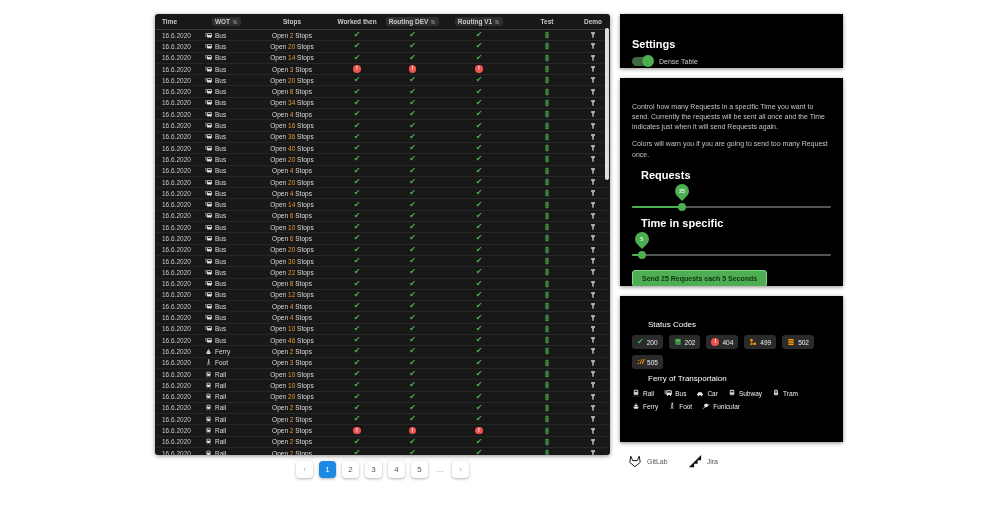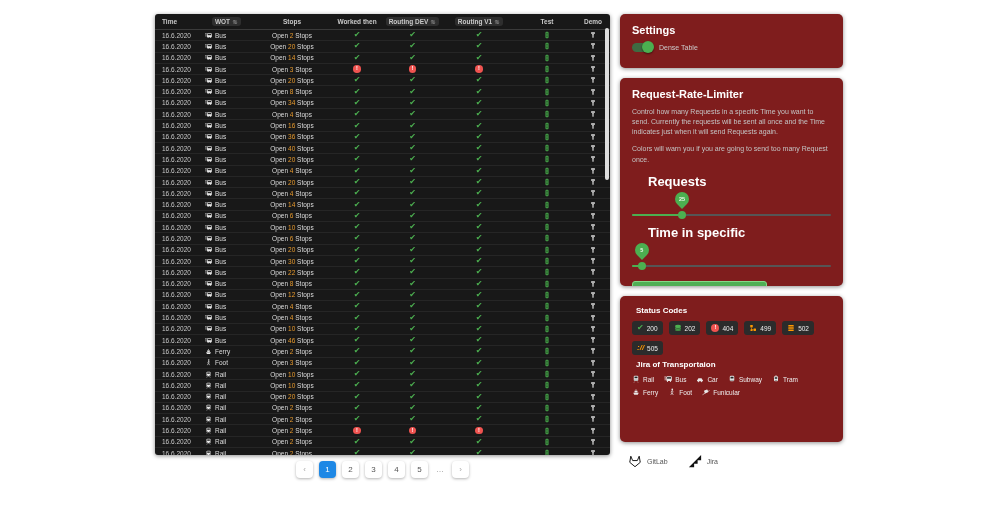--- a/index.html
+++ b/index.html
@@ -51,52 +51,52 @@
     box-shadow:0 1px 3px rgba(0,0,0,.3); display:flex; align-items:center; justify-content:center;
     font-size:8px; color:#555; cursor:pointer; font-family:inherit; padding:0 4px;
   }
   .page-btn.current { background:#1e88e5; color:#fff; }
   .page-btn.nav { color:#a9a9a9; }
   .page-ellipsis { color:#888; font-size:8px; width:12px; text-align:center; }
 
   
   .side { position:absolute; left:620px; top:14px; width:223px; }
   .panel {
-    background:#7f1d1d; border-radius:5px; box-shadow:0 1px 4px rgba(0,0,0,.45);
-    padding:10px 12px; margin-bottom:10px; color:#dddddd; overflow:hidden;
+    background:#000000; border-radius:0; box-shadow:0 1px 4px rgba(0,0,0,.45);
+    padding:24px 12px; margin-bottom:10px; color:#dddddd; overflow:hidden;
   }
   .panel.settings { height:54px; }
   .panel.rrl { height:208px; }
   .panel.legend { height:146px; }
   .panel-title { font-size:11px; font-weight:bold; color:#fff; margin:0 0 7px; }
 
   .switch-row { display:flex; align-items:center; gap:7px; font-size:7px; color:#cccccc; }
   .switch { width:20px; height:9px; border-radius:5px; background:#3f6b42; position:relative; cursor:pointer; flex:none; }
   .switch .knob { position:absolute; right:-2px; top:-2px; width:12px; height:12px; border-radius:50%; background:#4caf50; box-shadow:0 1px 2px rgba(0,0,0,.5); }
 
   .rrl-desc, .rrl-warn { font-size:7px; line-height:1.45; color:#c4c4c4; margin:0 0 7px; }
   .rrl-warn { margin-bottom:9px; }
-  .slider-label { font-size:13px; font-weight:bold; color:#fff; margin:0 16px 1px; }
+  .slider-label { font-size:11px; font-weight:bold; color:#fff; margin:0 9px 1px; }
   .slider { position:relative; height:34px; margin-bottom:1px; cursor:pointer; }
   .slider .track { position:absolute; left:0; right:0; top:24px; height:2px; background:#555; border-radius:1px; }
   .slider .fill { position:absolute; left:0; top:24px; height:2px; background:#4caf50; border-radius:1px; }
   .slider .thumb-wrap { position:absolute; top:0; width:0; }
   .thumb { position:absolute; left:-4px; top:21px; width:8px; height:8px; border-radius:50%; background:#4caf50; cursor:pointer; }
   .balloon {
     position:absolute; left:-7px; top:2px; width:14px; height:14px; background:#4caf50;
     border-radius:50% 50% 50% 0; transform:rotate(-45deg);
     display:flex; align-items:center; justify-content:center;
   }
   .balloon span { transform:rotate(45deg); font-size:5.5px; color:#eaf7ea; font-weight:bold; }
   .send-btn {
     margin-top:5px; background:#4fae54; border:1px solid #83d987; color:#0d330f;
     font-size:7px; font-weight:bold; padding:4px 9px; border-radius:3px; cursor:pointer; font-family:inherit;
   }
 
-  .section-label { font-size:8px; font-weight:bold; color:#fff; margin:5px 4px 6px; }
+  .section-label { font-size:8px; font-weight:normal; color:#fff; margin:5px 16px 6px; }
   .chips { display:flex; flex-wrap:wrap; gap:6px; }
   .chip { display:flex; align-items:center; gap:3px; background:#2b2b2b; border-radius:3px; padding:3px 5px; font-size:6.5px; color:#eeeeee; }
   .chip .ic { display:inline-flex; align-items:center; line-height:1; font-size:8px; }
   .chip .ic svg { width:8px; height:8px; }
   .err-badge {
     width:8px; height:8px; border-radius:50%; background:#ef5350; color:#fff !important;
     font-size:5.5px !important; font-weight:bold; display:inline-flex; align-items:center; justify-content:center;
   }
   .slash { font-style:italic; font-weight:bold; font-size:7px; }
   .modes { display:flex; flex-wrap:wrap; column-gap:10px; row-gap:5px; }
@@ -1443,21 +1443,20 @@
     <h2 class="panel-title">Settings</h2>
     <div class="switch-row">
       <span class="switch">
           <span class="knob"></span>
         </span>
       <span>Dense Table</span>
     </div>
   </div>
 
   <div class="panel rrl">
-    <h2 class="panel-title">Request-Rate-Limiter</h2>
     <p class="rrl-desc">Control how many Requests in a specific Time you want to send. Currently the requests will be sent all once and the Time indicates just when it will send Requests again.</p>
     <p class="rrl-warn">Colors will warn you if you are going to send too many Request once.</p>
 
     <div class="slider-label">Requests</div>
     <div class="slider">
       <div class="track"></div>
       <div class="fill" style="width: 25%;"></div>
       <div class="thumb-wrap" style="left: 25%;">
         <div class="balloon">
             <span>25</span>
@@ -1514,21 +1513,21 @@
               <use href="#sym-server"></use>
             </svg>
           </span>
     <span class="chip-code">502</span>
   </span>
         <span class="chip">
     <span class="ic slash" style="color: rgb(255, 152, 0);">://</span>
     <span class="chip-code">505</span>
   </span>
       </div>
-    <div class="section-label">Jira of Transportaion</div>
+    <div class="section-label">Ferry of Transportaion</div>
     <div class="modes">
         <span class="mode-item">
     <svg>
             <use href="#sym-rail"></use>
           </svg>
     <span>Rail</span>
   </span>
         <span class="mode-item">
     <svg>
             <use href="#sym-bus"></use>

